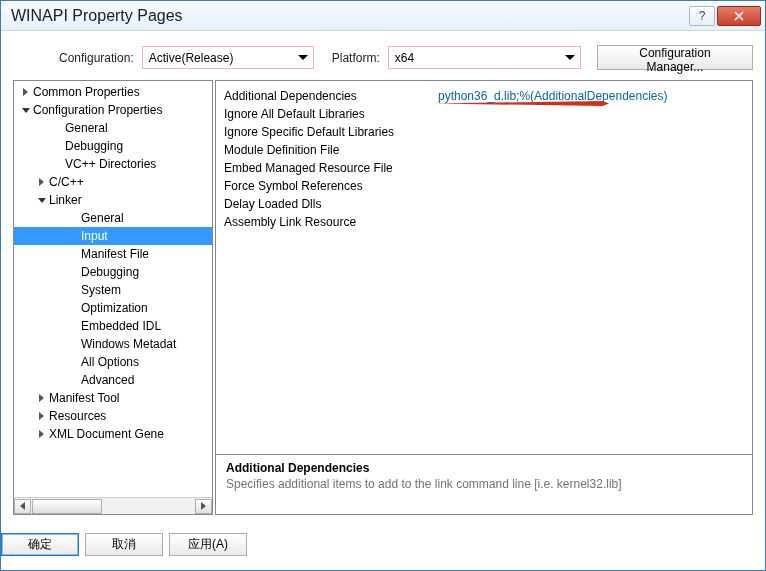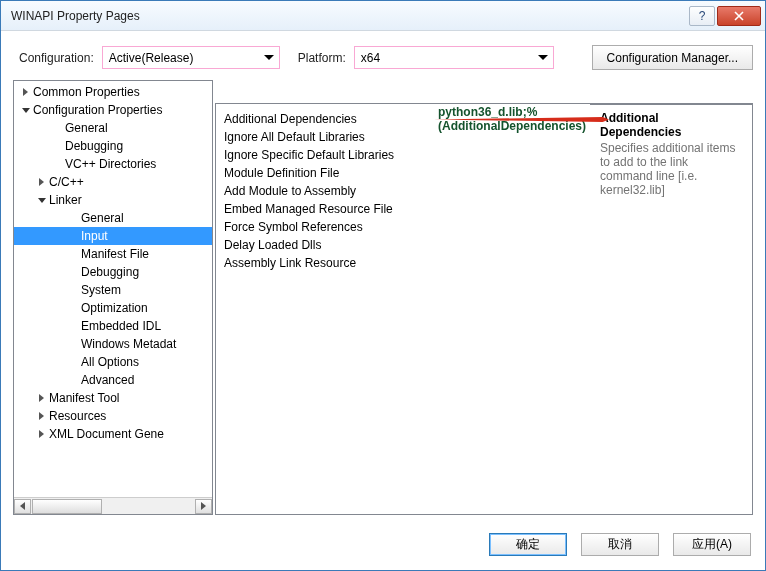--- a/index.html
+++ b/index.html
@@ -1,51 +1,51 @@
 <!DOCTYPE html>
 <html><head>
 <meta charset="utf-8">
 <style>
 * { box-sizing: border-box; font-family: "Segoe UI", "Microsoft YaHei", Tahoma, sans-serif; font-size: 12px; }
 body { margin: 0; background: #fff; }
 .window { width: 766px; height: 571px; border: 1px solid #3a7ab8; background: #fff; display: flex; flex-direction: column; overflow: hidden; }
 .titlebar { height: 30px; background: linear-gradient(to bottom, #f7fbff, #e6f0fa); display: flex; align-items: center; padding: 0 4px 0 10px; border-bottom: 1px solid #d0d8e0; }
-.titlebar-text { flex: 1; color: #222; font-size: 12px; }
+.titlebar-text { flex: 1; color: #222; font-size: 16px; }
 .titlebar-btns { display: flex; gap: 2px; }
 .tbtn { width: 26px; height: 20px; border: 1px solid #aab8c8; border-radius: 2px; display: flex; align-items: center; justify-content: center; background: linear-gradient(to bottom, #fdfefe, #e8eef5); color: #2a4a7a; font-size: 11px; cursor: pointer; }
 .tbtn.close { width: 44px; background: linear-gradient(to bottom, #e87a6a, #c9432a); border: 1px solid #a02a18; color: #fff; }
 .tbtn.close svg { width: 10px; height: 10px; }
-.config-row { display: flex; align-items: center; gap: 8px; padding: 14px 12px 10px 18px; }
+.config-row { display: flex; align-items: center; gap: 8px; padding: 14px 12px 10px 18px; margin-left: 40px; }
 .config-row label { color: #222; }
 .combo { position: relative; height: 23px; border: 1px solid #f9a8d4; background: #fff; display: flex; align-items: center; padding: 0 22px 0 6px; }
 .combo .arrow { position: absolute; right: 1px; top: 1px; bottom: 1px; width: 18px; display: flex; align-items: center; justify-content: center; }
 .cfgmgr { height: 25px; border: 1px solid #acacac; background: linear-gradient(to bottom, #fff, #e9e9e9); padding: 0 14px; cursor: pointer; }
 .body { flex: 1; display: flex; padding: 0 12px 8px 12px; gap: 2px; overflow: hidden; }
 .tree-wrap { width: 200px; border: 1px solid #828790; background: #fff; display: flex; flex-direction: column; }
 .tree { flex: 1; overflow: hidden; padding: 2px 0; }
 .tree-item { display: flex; align-items: center; height: 18px; white-space: nowrap; cursor: pointer; color: #000; }
 .tree-item .exp { width: 11px; height: 11px; display: flex; align-items: center; justify-content: center; margin-right: 2px; color: #555; }
 .tree-item.selected { background: #3399ff; color: #fff; }
 .ind0 { padding-left: 6px; text-align: center; }
 .ind1 { padding-left: 22px; }
 .ind2 { padding-left: 38px; }
 .ind3 { padding-left: 54px; }
 .hscroll { height: 17px; border-top: 1px solid #cdcdcd; background: #f0f0f0; display: flex; align-items: center; }
 .hscroll .btn { width: 17px; height: 15px; border: 1px solid #b0b0b0; background: linear-gradient(to bottom, #fff, #e0e0e0); display: flex; align-items: center; justify-content: center; }
 .hscroll .thumb { width: 70px; height: 15px; margin-left: 1px; border: 1px solid #b0b0b0; background: linear-gradient(to bottom, #fff, #dedede); }
-.right { flex: 1; display: flex; flex-direction: row; border: 1px solid #828790; background: #fff; margin-top: 23px; }
+.right { flex: 1; display: flex; flex-direction: column; border: 1px solid #828790; background: #fff; }
 .proplist { flex: 1; padding: 6px 4px; }
 .prow { display: flex; height: 18px; align-items: center; }
 .prow .lbl { width: 214px; padding-left: 4px; color: #000; }
-.prow .val { flex: 1; padding-left: 4px; color: #14532d; font-weight: bold; position: relative; }
+.prow .val { flex: 1; padding-left: 4px; color: #0369a1; font-weight: normal; position: relative; }
 .val .redarrow { position: absolute; left: 0; right: 8px; top: 12px; height: 5px; pointer-events: none; }
 .descpane { border-top: 1px solid #828790; padding: 6px 10px 10px 10px; min-height: 60px; }
 .descpane .dtitle { font-weight: bold; }
 .descpane .dtext { color: #737373; margin-top: 2px; }
-.buttons { display: flex; justify-content: flex-end; gap: 14px; padding: 10px 14px 14px 8px; }
+.buttons { display: flex; gap: 6px; padding: 10px 14px 14px 0; }
 .buttons button { width: 78px; height: 23px; border: 1px solid #acacac; background: linear-gradient(to bottom, #fff, #e9e9e9); cursor: pointer; }
 .buttons button.default { border: 1px solid #2a7ab8; box-shadow: 0 0 0 1px #7abfff inset; }
 .tri-r { display: inline-block; width: 0; height: 0; border-top: 4px solid transparent; border-bottom: 4px solid transparent; border-left: 5px solid #555; }
 .tri-d { display: inline-block; width: 0; height: 0; border-left: 4px solid transparent; border-right: 4px solid transparent; border-top: 5px solid #333; }
 .tri-dk { display: inline-block; width: 0; height: 0; border-left: 5px solid transparent; border-right: 5px solid transparent; border-top: 5px solid #000; }
 </style>
 </head>
 <body>
 
 <div class="window">
@@ -206,24 +206,20 @@
           </div>
           <div class="prow">
             <div class="lbl">Ignore Specific Default Libraries</div>
             <div class="val"></div>
           </div>
           <div class="prow">
             <div class="lbl">Module Definition File</div>
             <div class="val"></div>
           </div>
           <div class="prow">
-            <div class="lbl">Add Module to Assembly</div>
-            <div class="val"></div>
-          </div>
-          <div class="prow">
             <div class="lbl">Embed Managed Resource File</div>
             <div class="val"></div>
           </div>
           <div class="prow">
             <div class="lbl">Force Symbol References</div>
             <div class="val"></div>
           </div>
           <div class="prow">
             <div class="lbl">Delay Loaded Dlls</div>
             <div class="val"></div>

